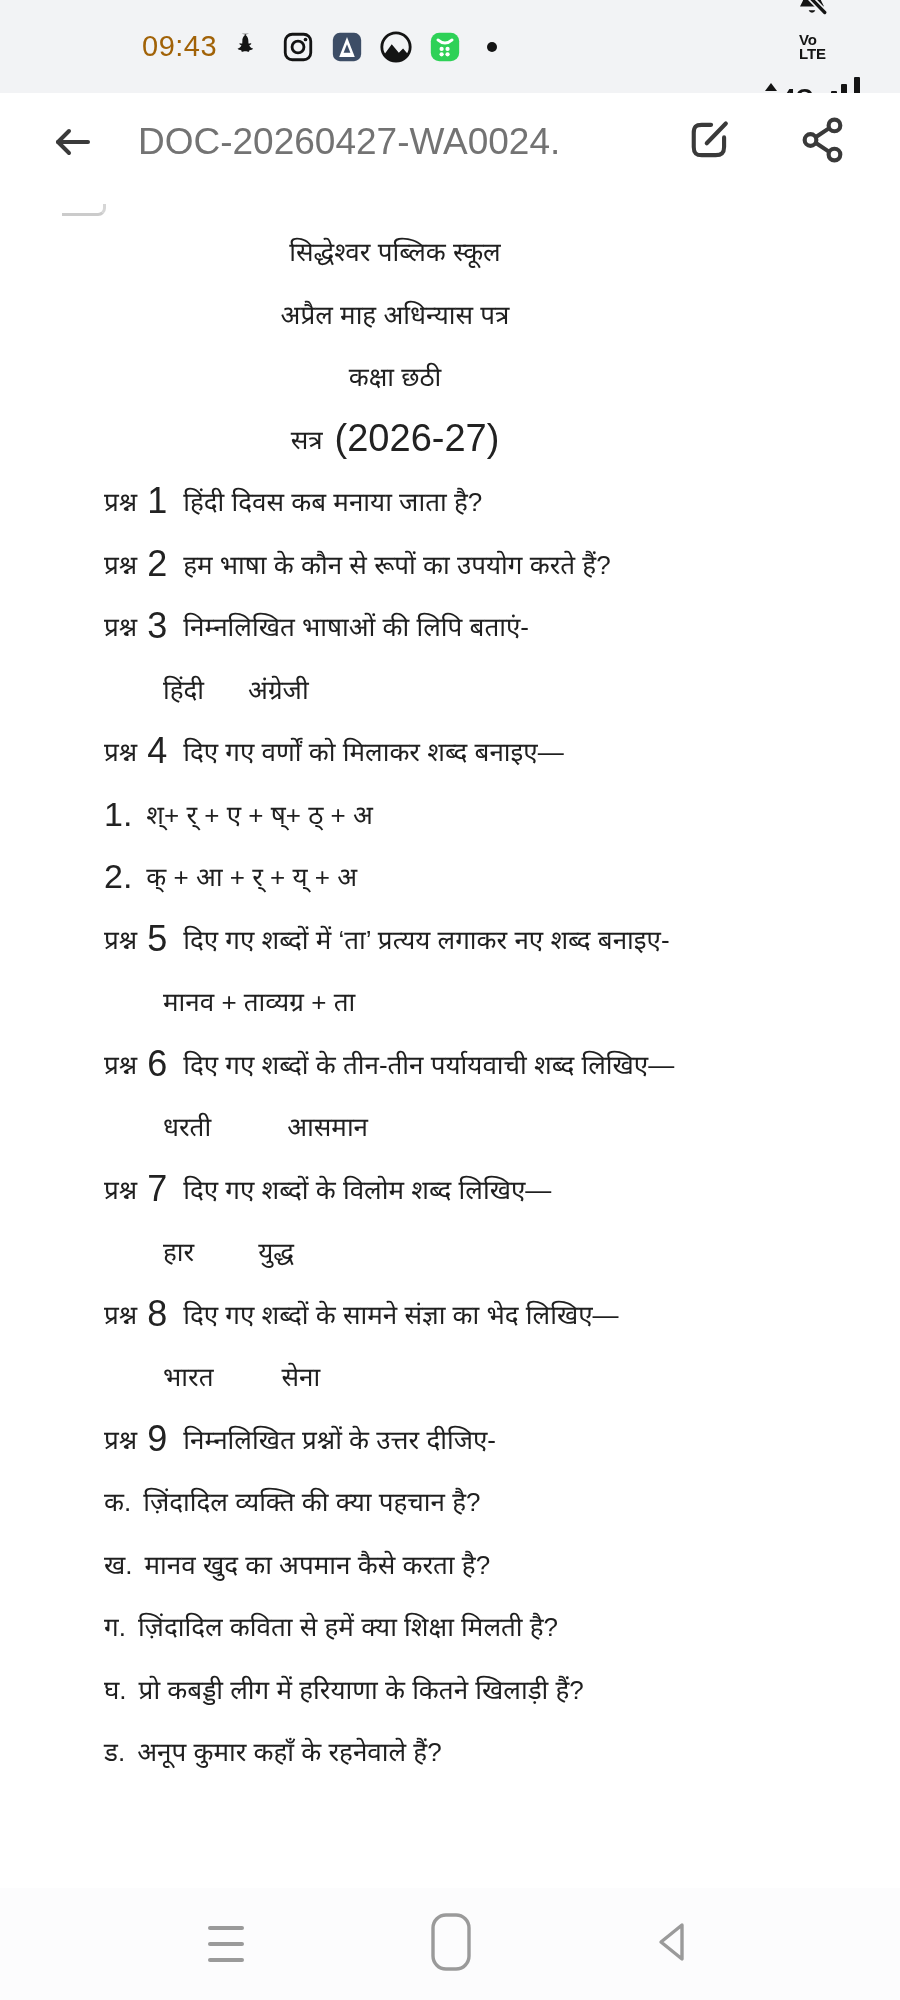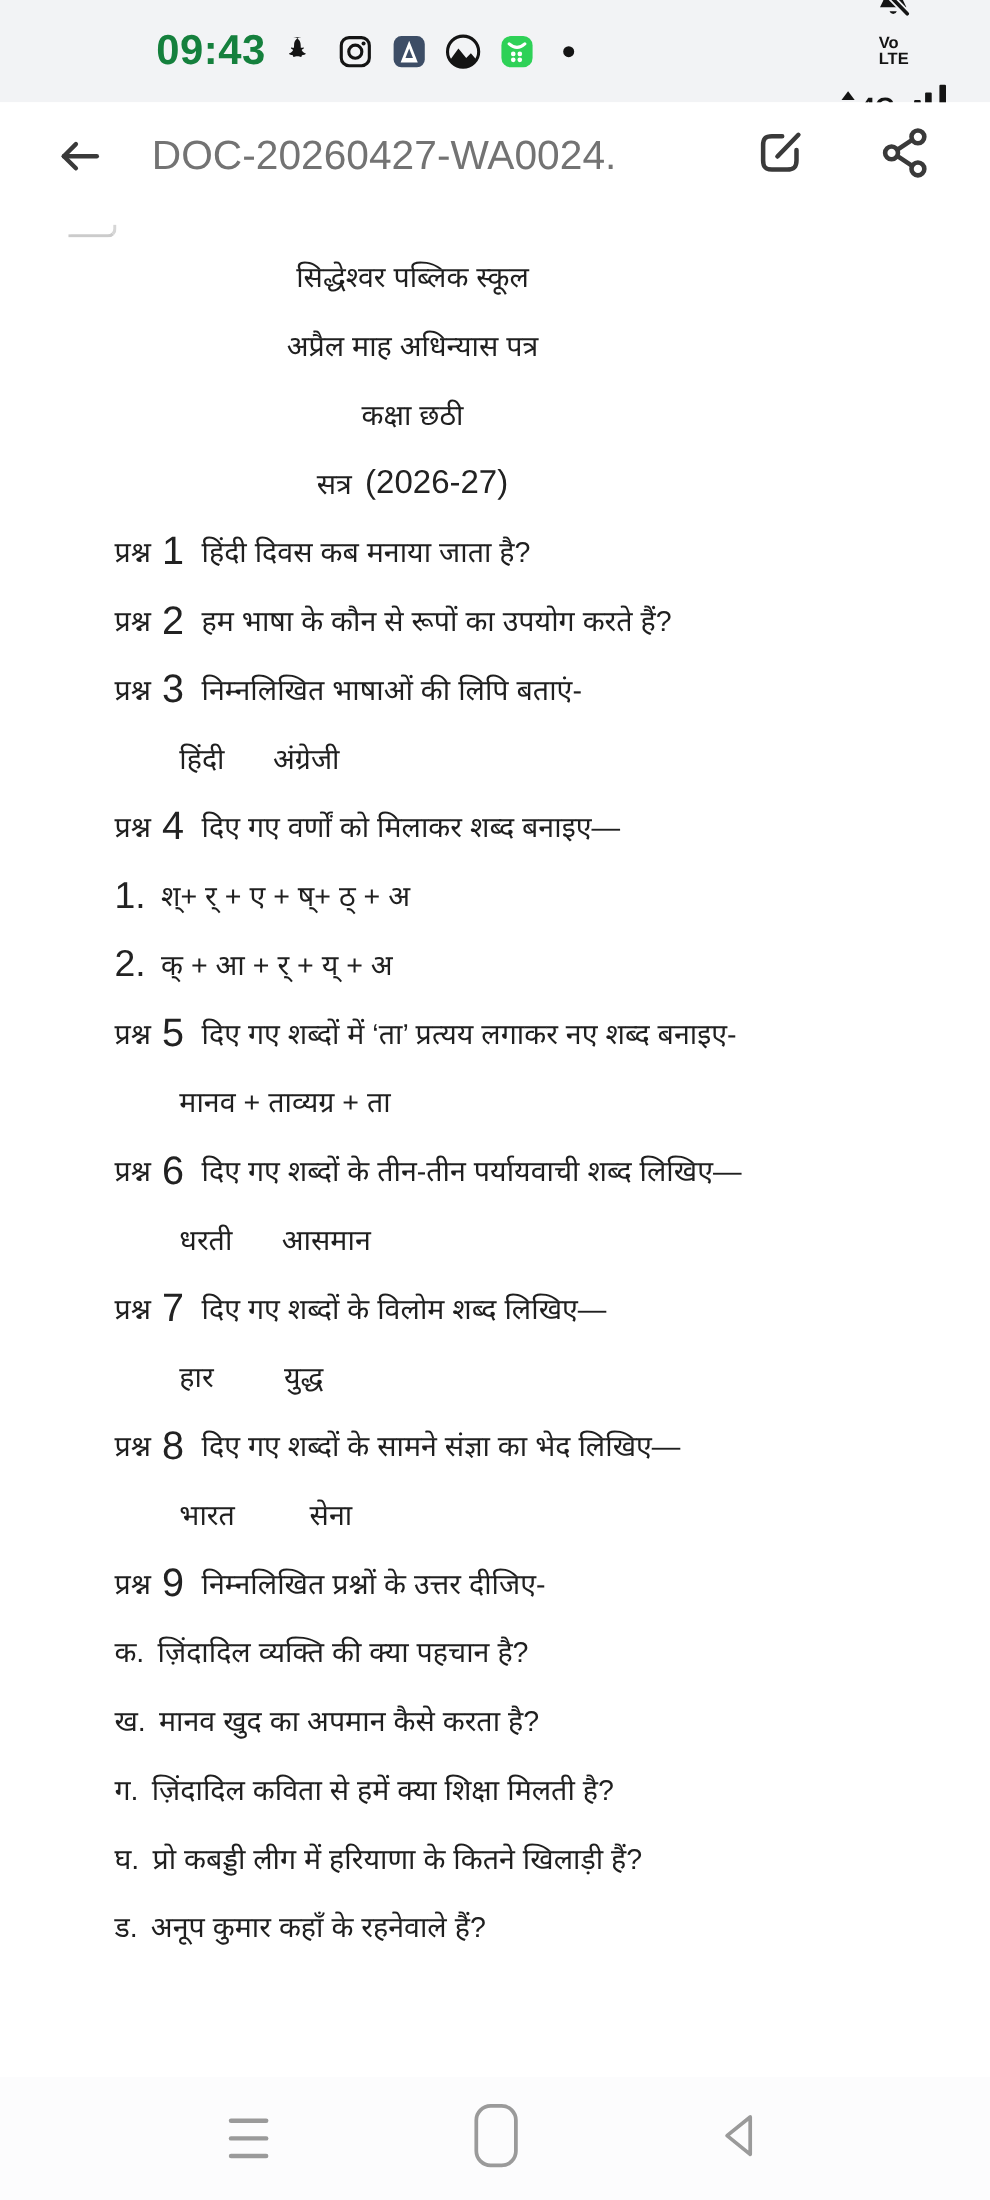--- a/index.html
+++ b/index.html
@@ -7,21 +7,21 @@
     width:900px;height:2000px;position:relative;background:#ffffff;
     font-family:"Liberation Sans","DejaVu Sans",sans-serif;
     overflow:hidden;
   }
   
   .statusbar{
     position:absolute;top:0;left:0;width:900px;height:93px;
     background:#f2f3f5;display:flex;align-items:center;
   }
   .sb-left{display:flex;align-items:center;margin-left:142px;gap:15px;}
-  .sb-time{font-size:38px;color:#15803d;letter-spacing:.5px;font-weight:bold;}
+  .sb-time{font-size:29px;color:#a16207;letter-spacing:.5px;}
   .sb-right{display:flex;align-items:center;margin-left:auto;margin-right:40px;gap:16px;flex-direction:column;}
   .sb-ico{display:flex;align-items:center;justify-content:center;}
   .overflow-dot{width:10px;height:10px;border-radius:50%;background:#141414;margin-left:10px;}
   .volte{font-family:"Liberation Sans",sans-serif;font-weight:bold;color:#141414;
          font-size:15px;line-height:14px;text-align:left;letter-spacing:0;}
   .netgroup{display:flex;align-items:flex-end;gap:3px;}
   .updown{display:flex;flex-direction:column;gap:3px;margin-bottom:8px;margin-right:2px;}
   .tri-up{width:0;height:0;border-left:6px solid transparent;border-right:6px solid transparent;border-bottom:8px solid #141414;}
   .tri-dn{width:0;height:0;border-left:6px solid transparent;border-right:6px solid transparent;border-top:8px solid #141414;}
   .net4g{font-weight:bold;font-size:24px;color:#141414;margin-right:4px;line-height:1;}
@@ -41,32 +41,32 @@
   .back-btn{margin-left:48px;display:flex;align-items:center;}
   .doc-title{margin-left:42px;font-size:37px;color:#737373;letter-spacing:0;}
   .hdr-actions{margin-left:auto;margin-right:52px;display:flex;align-items:center;gap:62px;}
   
   .docarea{position:absolute;top:190px;left:0;width:900px;padding-top:30px;}
   .partial-corner{
     position:absolute;left:62px;top:14px;width:44px;height:12px;
     border-bottom:3px solid #cbcbcb;border-right:3px solid #d6d6d6;
     border-bottom-right-radius:8px;box-sizing:border-box;
   }
-  .line{height:62.5px;display:flex;align-items:center;font-size:26px;color:#1f1f1f;white-space:nowrap;}
+  .line{height:62.5px;display:flex;align-items:center;font-size:26px;color:#1f1f1f;white-space:nowrap;padding-left:20px;}
   .center{width:750px;justify-content:center;}
   .q{padding-left:104px;}
   .qw{}
   .qn{font-family:"Liberation Sans",sans-serif;font-size:36px;color:#222;margin:0 16px 0 10px;line-height:1;}
-  .session-val{font-family:"Liberation Sans",sans-serif;font-size:30px;margin-left:12px;color:#222;}
+  .session-val{font-family:"Liberation Sans",sans-serif;font-size:38px;margin-left:12px;color:#222;}
   .sn{font-family:"Liberation Sans",sans-serif;font-size:34px;color:#222;margin-right:14px;line-height:1;}
   .itm{padding-left:104px;}
   .ind{padding-left:163px;}
   .pair-q3 span+span{margin-left:44px;}
   .pair-q5 span+span{}
-  .pair-q6 span+span{margin-left:45px;}
+  .pair-q6 span+span{margin-left:76px;}
   .pair-q7 span+span{margin-left:64px;}
   .pair-q8 span+span{margin-left:68px;}
   .sub{padding-left:104px;}
   .sub-no{margin-right:12px;}
   
   .navbar{position:absolute;left:0;bottom:0;width:900px;height:112px;background:#fcfcfd;}
   .nav-ico{position:absolute;top:50%;transform:translateY(-50%);}
   .nav-menu{left:208px;}
   .nav-home{left:429px;}
   .nav-back{left:650px;}

